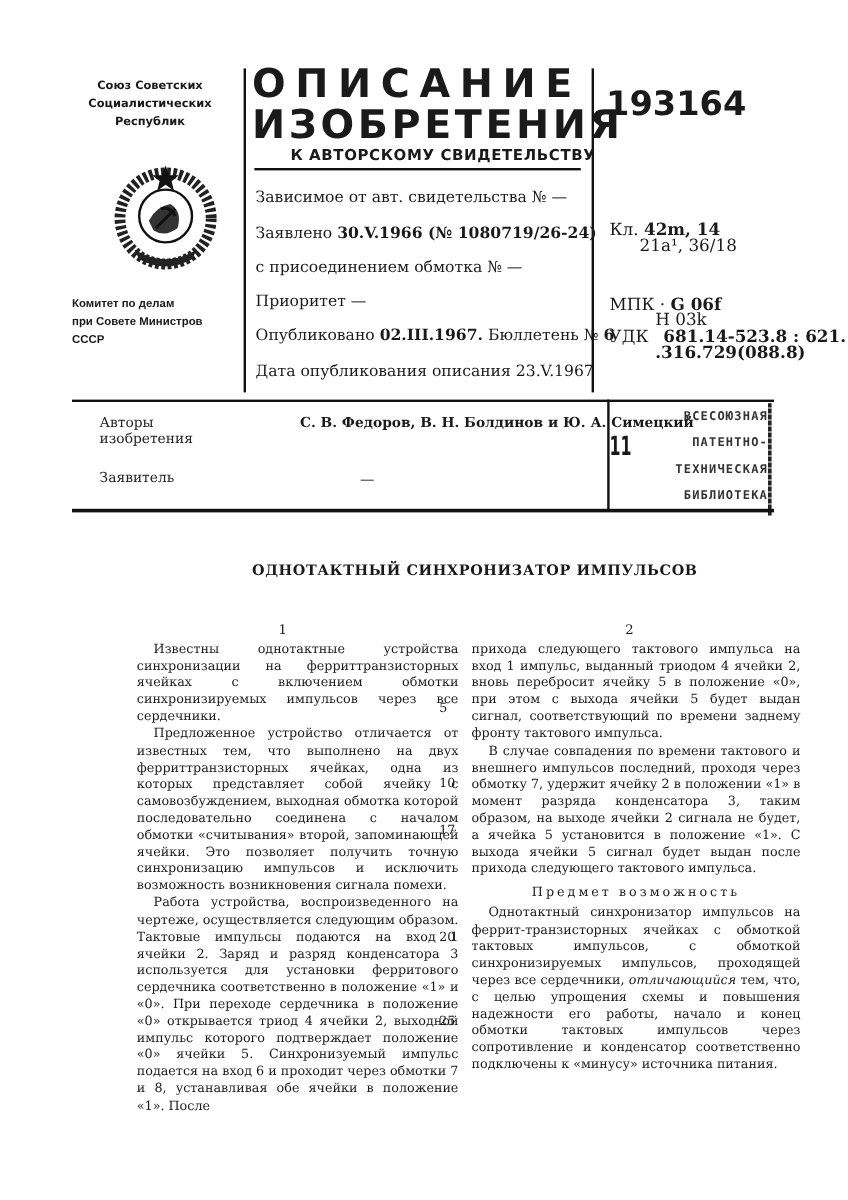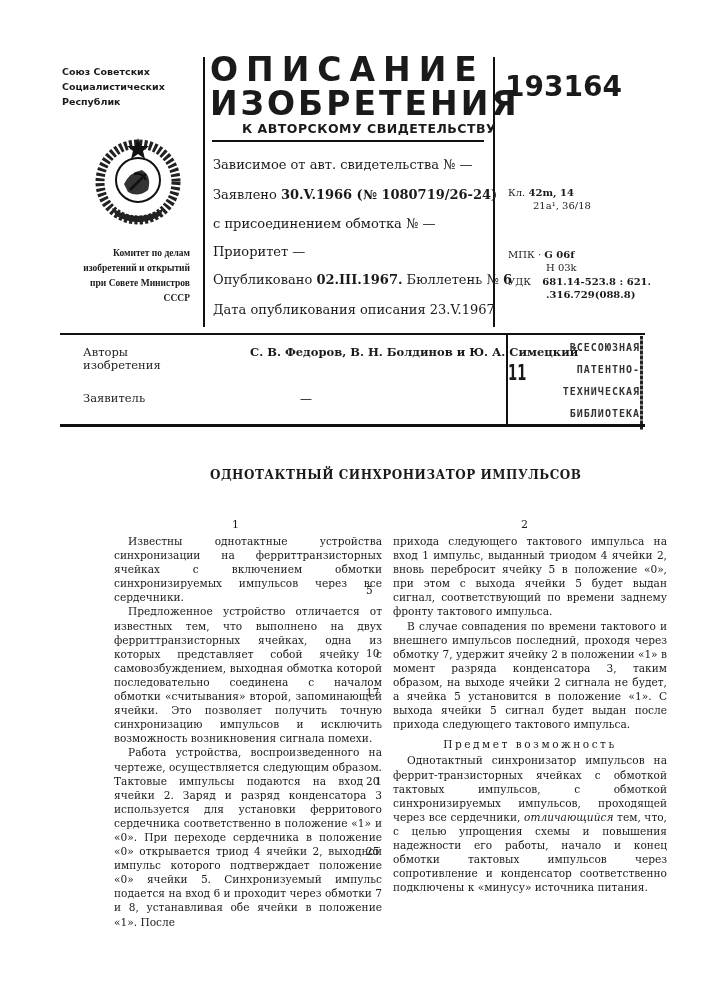--- a/index.html
+++ b/index.html
@@ -1,25 +1,25 @@
 <!DOCTYPE html>
 <html><head>
 <meta charset="utf-8">
 <style>
   html, body { margin: 0; padding: 0; background: #ffffff; }
   body { width: 707px; height: 1000px; position: relative; overflow: hidden;
          color: #1a1a1a; font-family: "DejaVu Serif", serif; }
   .abs { position: absolute; }
 
   
-  .union { left: 62px; top: 64px; width: 126px; text-align: left;
+  .union { left: 62px; top: 64px; width: 126px; text-align: center;
            font-family: "DejaVu Sans", sans-serif; font-weight: bold; font-size: 9.5px; line-height: 15px; }
   .emblem { left: 90px; top: 132px; width: 96px; height: 96px; }
-  .committee { left: 60px; top: 246px; width: 130px; text-align: right;
-           font-family: Liberation Serif, serif; font-weight: bold; font-size: 9.5px; line-height: 15px; }
+  .committee { left: 60px; top: 246px; width: 130px; text-align: left;
+           font-family: Liberation Sans, sans-serif; font-weight: bold; font-size: 9.5px; line-height: 15px; }
 
   
   .vline { background: #111; width: 2px; }
   .v1 { left: 203px; top: 57px; height: 270px; }
   .v2 { left: 493px; top: 57px; height: 270px; }
 
   
   .title1 { left: 210px; top: 52px; width: 282px; font-family: "DejaVu Sans", sans-serif;
             font-weight: bold; font-size: 33px; line-height: 36px; letter-spacing: 8px; white-space: nowrap; }
   .title2 { left: 210px; top: 86px; width: 282px; font-family: "DejaVu Sans", sans-serif;
@@ -27,21 +27,21 @@
   .subtitle { left: 222px; top: 121px; font-family: "DejaVu Sans", sans-serif; font-weight: bold;
               font-size: 12.5px; letter-spacing: 0.5px; white-space: nowrap; margin-left: 20px; }
   .hr-title { left: 212px; top: 140px; width: 272px; height: 2px; background: #111; }
 
   .patno { left: 505px; top: 70px; font-family: "DejaVu Sans", sans-serif; font-weight: bold;
            font-size: 28px; letter-spacing: 0px; }
 
   .meta { left: 213px; font-size: 13px; white-space: nowrap; }
   .meta b { font-weight: bold; }
 
-  .cls { left: 508px; font-size: 10px; white-space: nowrap; line-height: 13px; }
+  .cls { left: 508px; font-size: 14px; white-space: nowrap; line-height: 13px; }
 
   
   .hr-top { left: 60px; top: 333px; width: 585px; height: 2px; background: #111; }
   .hr-bot { left: 60px; top: 424px; width: 585px; height: 3px; background: #111; }
   .lab { left: 83px; font-size: 11.5px; color: #222; line-height: 13px; }
   .authors { left: 250px; top: 345px; font-size: 11.5px; font-weight: bold; white-space: nowrap; }
   .dash { left: 300px; top: 392px; font-size: 12px; }
   .stamp-line { left: 506px; top: 333px; width: 2px; height: 92px; background: #111; }
   .stamp-num { left: 508px; top: 360px; font-family: "DejaVu Sans", sans-serif; font-size: 22px;
                font-weight: bold; transform: scaleX(0.6); transform-origin: left; }
@@ -76,21 +76,20 @@
     <circle cx="48" cy="48" r="22" fill="#fff" stroke="#111" stroke-width="2"></circle>
     <path d="M34 52 Q40 40 52 38 Q62 44 58 58 Q48 66 38 60 Z" fill="#333"></path>
     <path d="M40 58 L56 42 M44 42 Q52 40 56 48" stroke="#111" stroke-width="2.5" fill="none"></path>
     <polygon points="48,6 51,14 59,14 53,19 55,27 48,22 41,27 43,19 37,14 45,14" fill="#111"></polygon>
     <path d="M22 76 Q48 92 74 76 L70 84 Q48 96 26 84 Z" fill="#222"></path>
   </svg>
 </div>
 
 <div class="abs committee">
   <div>Комитет по делам</div>
-  <div>изобретений и открытий</div>
   <div>при Совете Министров</div>
   <div>СССР</div>
 </div>
 
 <div class="abs vline v1"></div>
 <div class="abs vline v2"></div>
 
 <div class="abs title1">ОПИСАНИЕ</div>
 <div class="abs title2">ИЗОБРЕТЕНИЯ</div>
 <div class="abs subtitle">К АВТОРСКОМУ СВИДЕТЕЛЬСТВУ</div>

